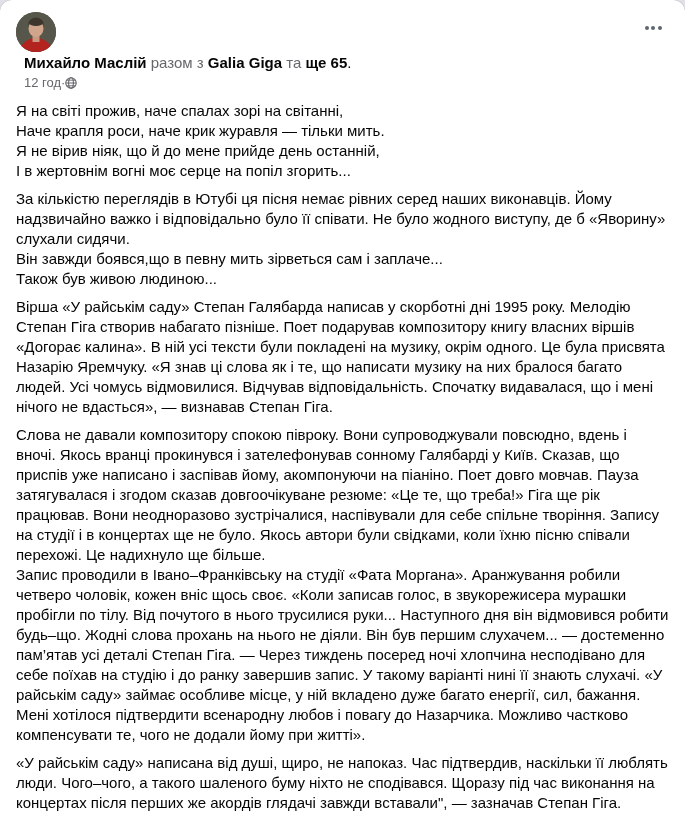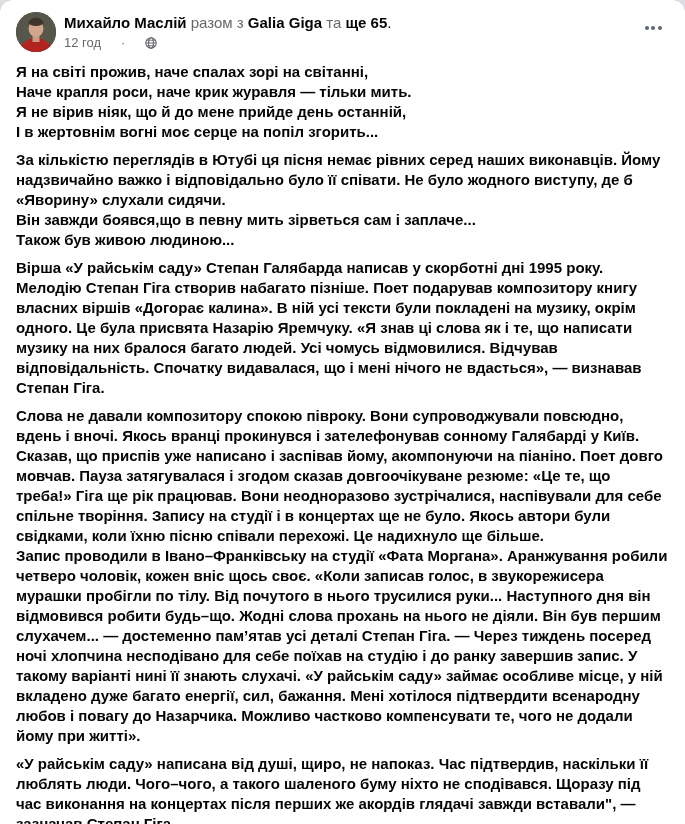--- a/index.html
+++ b/index.html
@@ -16,40 +16,41 @@
     background: #ffffff;
     border-radius: 12px 12px 0 0;
     box-shadow: 0 0 1px rgba(0,0,0,.35);
     overflow: hidden;
   }
   
   .header {
     display: flex;
     align-items: flex-start;
     padding: 12px 16px 0 16px;
+    flex-direction: column;
   }
   .avatar {
     width: 40px; height: 40px;
     border-radius: 50%;
     overflow: hidden;
     flex: none;
     cursor: pointer;
     background: #57564a;
   }
   .avatar svg { display: block; }
   .hmeta { margin-left: 8px; flex: 1; min-width: 0; padding-top: 1px; }
   .hline1 {
     font-size: 15px; line-height: 19px; color: #050505;
   }
   .hline1 .name { font-weight: 700; cursor: pointer; }
   .hline1 .muted { color: #65676b; font-weight: 400; }
   .hline2 {
     margin-top: 3px;
     font-size: 13px; line-height: 16px; color: #65676b;
-    display: flex; align-items: center; gap: 20px;
+    display: flex; align-items: center; gap: 0;
   }
   .hline2 .time { cursor: pointer; }
   .globe { display: inline-flex; }
   .more-btn {
     position: absolute; top: 18px; right: 18px;
     width: 28px; height: 20px;
     display: flex; align-items: center; justify-content: center; gap: 2.5px;
     cursor: pointer; border: none; background: transparent; padding: 0;
   }
   .more-btn i {
@@ -59,21 +60,20 @@
   
   .post-body {
     padding: 10px 16px 14px 16px;
     font-size: 15px;
     line-height: 20px;
     color: #050505;
   }
   .post-body p {
     margin: 0 0 8px 0;
     white-space: pre-line;
-    font-weight: bold;
   }
   .post-body p:last-child { margin-bottom: 0; }
 </style>
 </head>
 <body>
 
 <div class="card">
 
   <div class="header">
 

